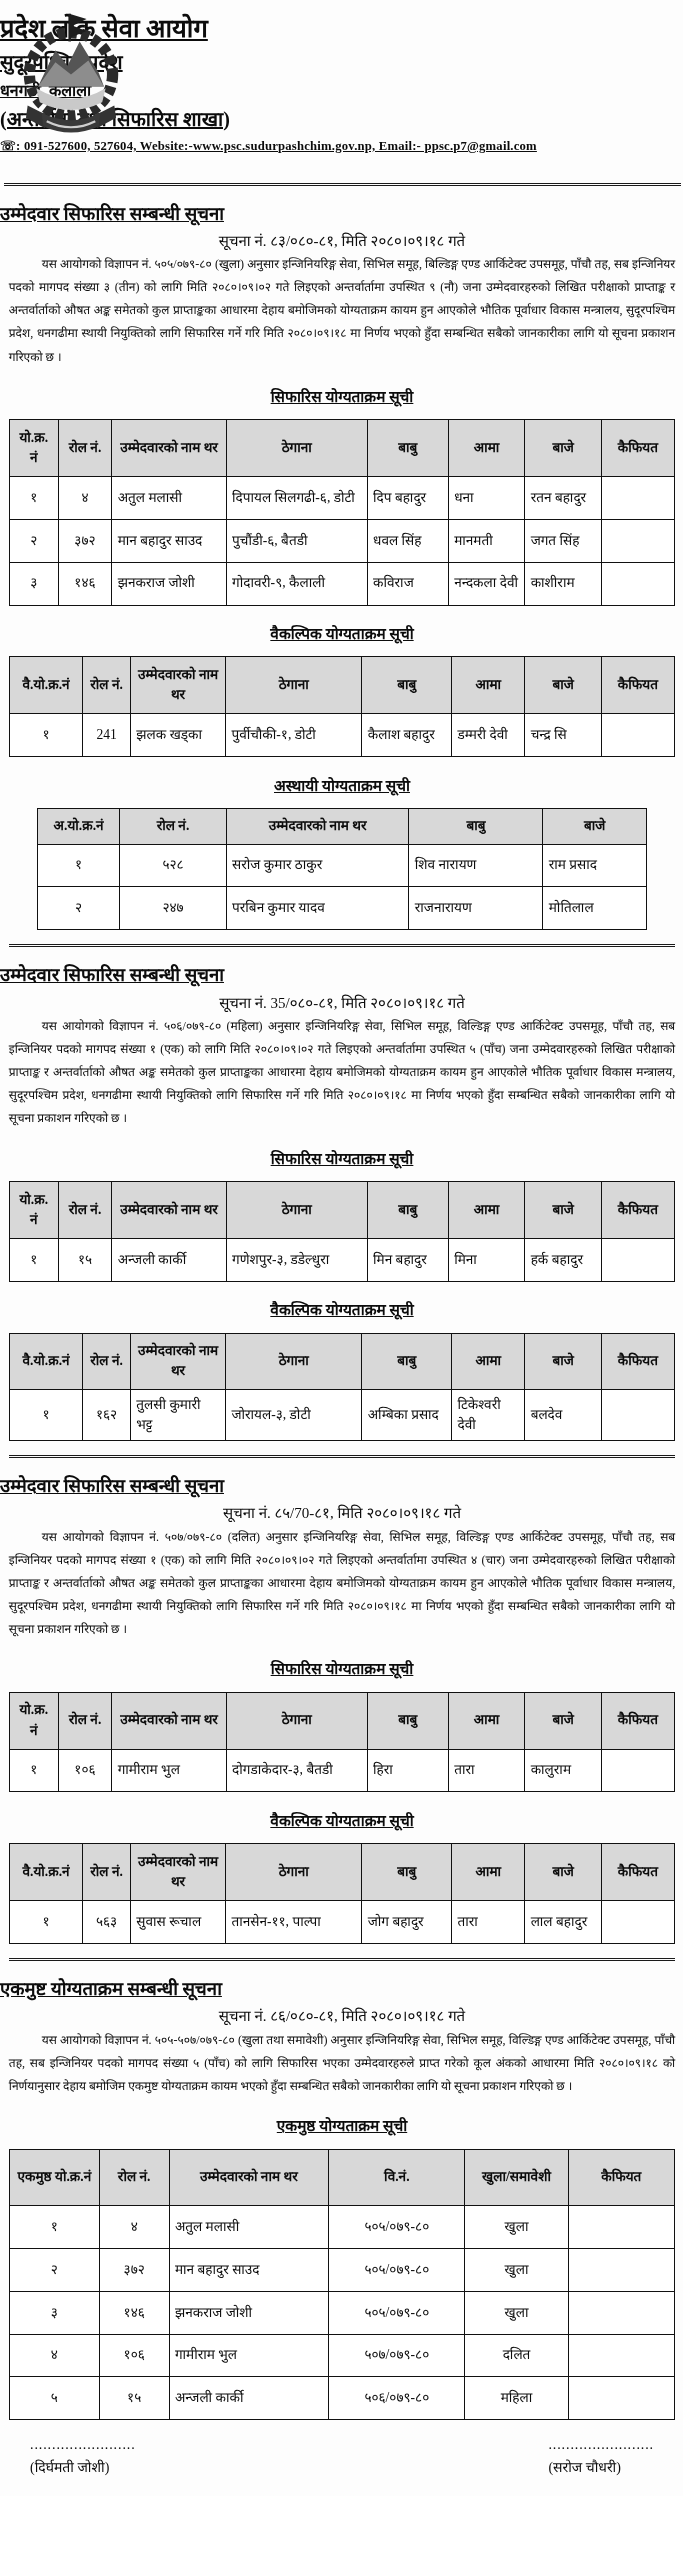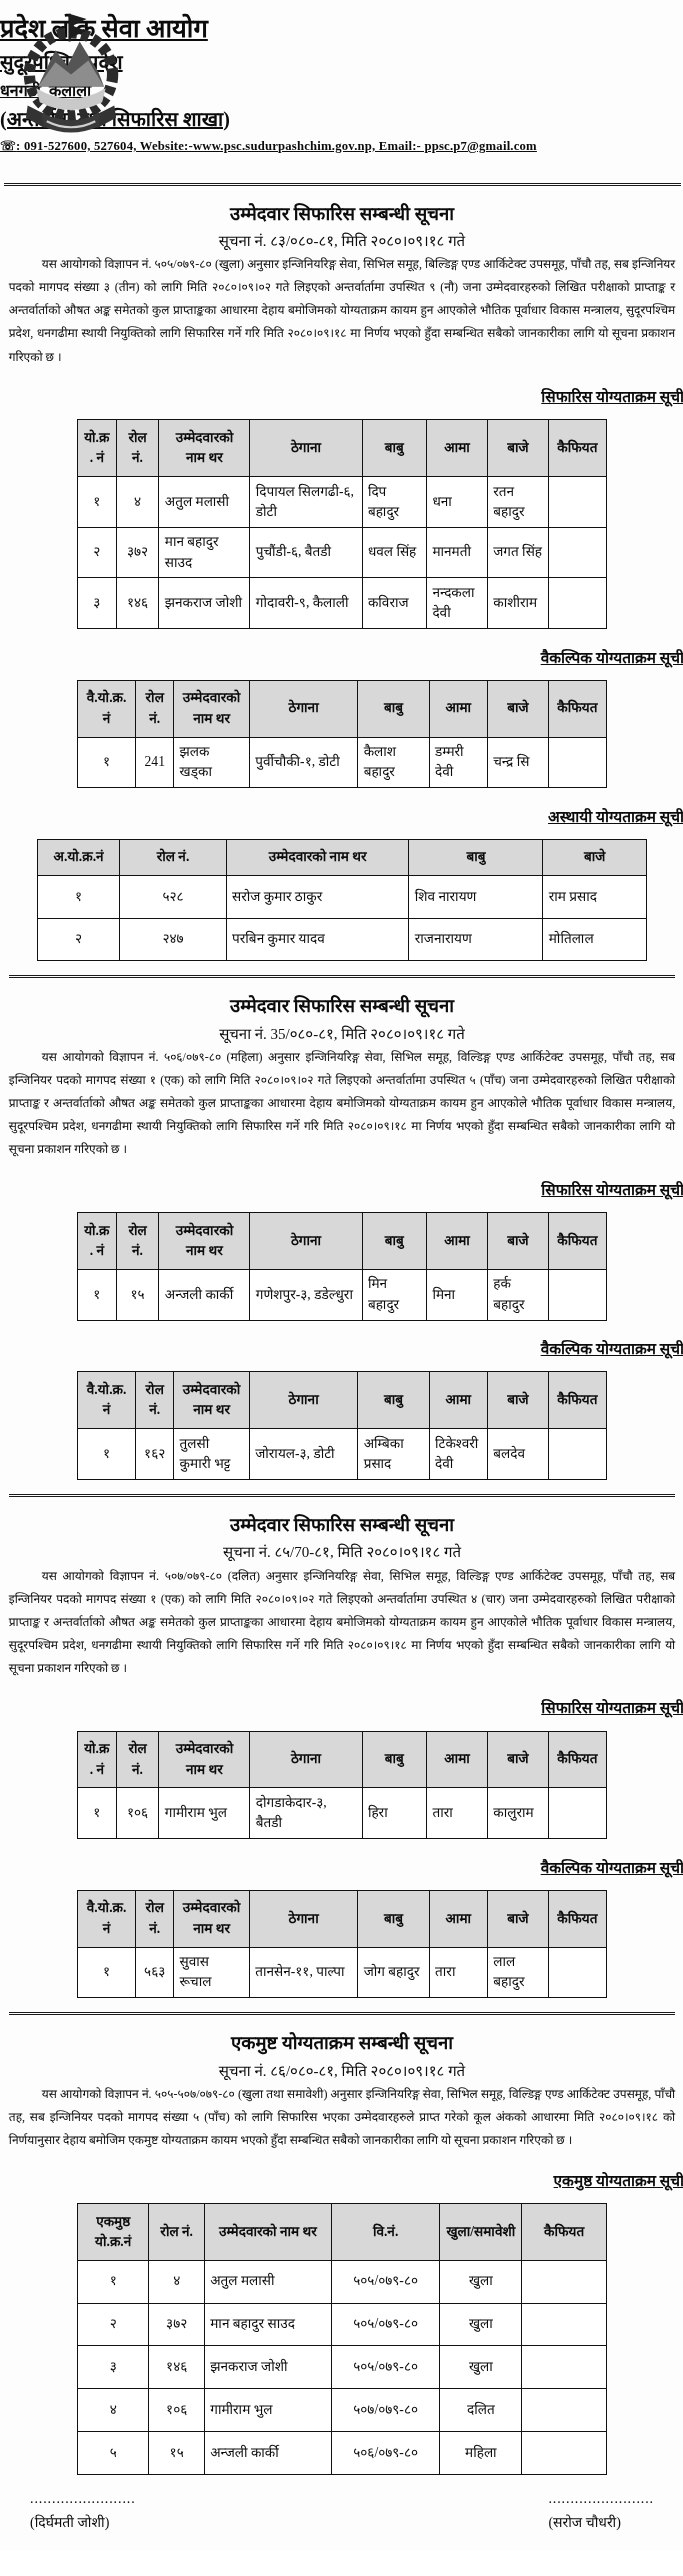--- a/index.html
+++ b/index.html
@@ -18,28 +18,28 @@
   .org{font-size:25.5px;font-weight:bold;line-height:1.35;}
   .prov{font-size:20px;font-weight:bold;margin-top:1px;}
   .loc{font-size:16px;font-weight:bold;margin-top:4.4px;}
   .branch{font-size:20px;font-weight:bold;margin-top:3.5px;}
   .contact{font-size:12.7px;font-weight:bold;margin-top:6.2px;letter-spacing:0.2px;}
   .dbl-rule{border-top:3.5px double #1a1a1a;margin:5.3px 3.5px 0 3.5px;height:0;}
   .sec-rule{border-top:3.5px double #1a1a1a;margin:14px 8.8px 12.3px 8.8px;height:0;}
 
   
   .sec{margin-top:14px;}
-  .sec-title{text-align:center;font-size:18.5px;font-weight:bold;margin:8.8px 0 3.5px 0;}
+  .sec-title{font-size:18.5px;font-weight:bold;text-decoration:underline;margin:8.8px 0 3.5px 0;}
   .sec-sub{text-align:center;font-size:15px;margin:5.3px 0 1.8px 0;}
   .sec-body{font-size:12px;line-height:1.92;text-align:justify;margin:3.5px 8.8px 0 8.8px;text-indent:33px;}
-  .tbl-heading{text-align:right;font-size:15.4px;font-weight:bold;text-decoration:underline;margin:17.6px 0 12.3px 0;}
+  .tbl-heading{text-align:center;font-size:15.4px;font-weight:bold;text-decoration:underline;margin:17.6px 0 12.3px 0;}
 
   
   table{border-collapse:collapse;margin:0 auto;table-layout:fixed;}
-  .t8,.t6{width:530px;}
+  .t8,.t6{width:666px;}
   .t5{width:610px;}
   th,td{border:1.3px solid #111;font-size:13.6px;line-height:1.5;padding:4.4px 5.3px;vertical-align:middle;word-wrap:break-word;}
   th{background:#d8d8d8;font-weight:bold;text-align:center;}
   .hdr2 th{height:47px;}   
   .hdr1 th{height:26px;}
   td{height:33px;background:#fff;}
   td.c{text-align:center;}
   td.l{text-align:left;}
 
   

